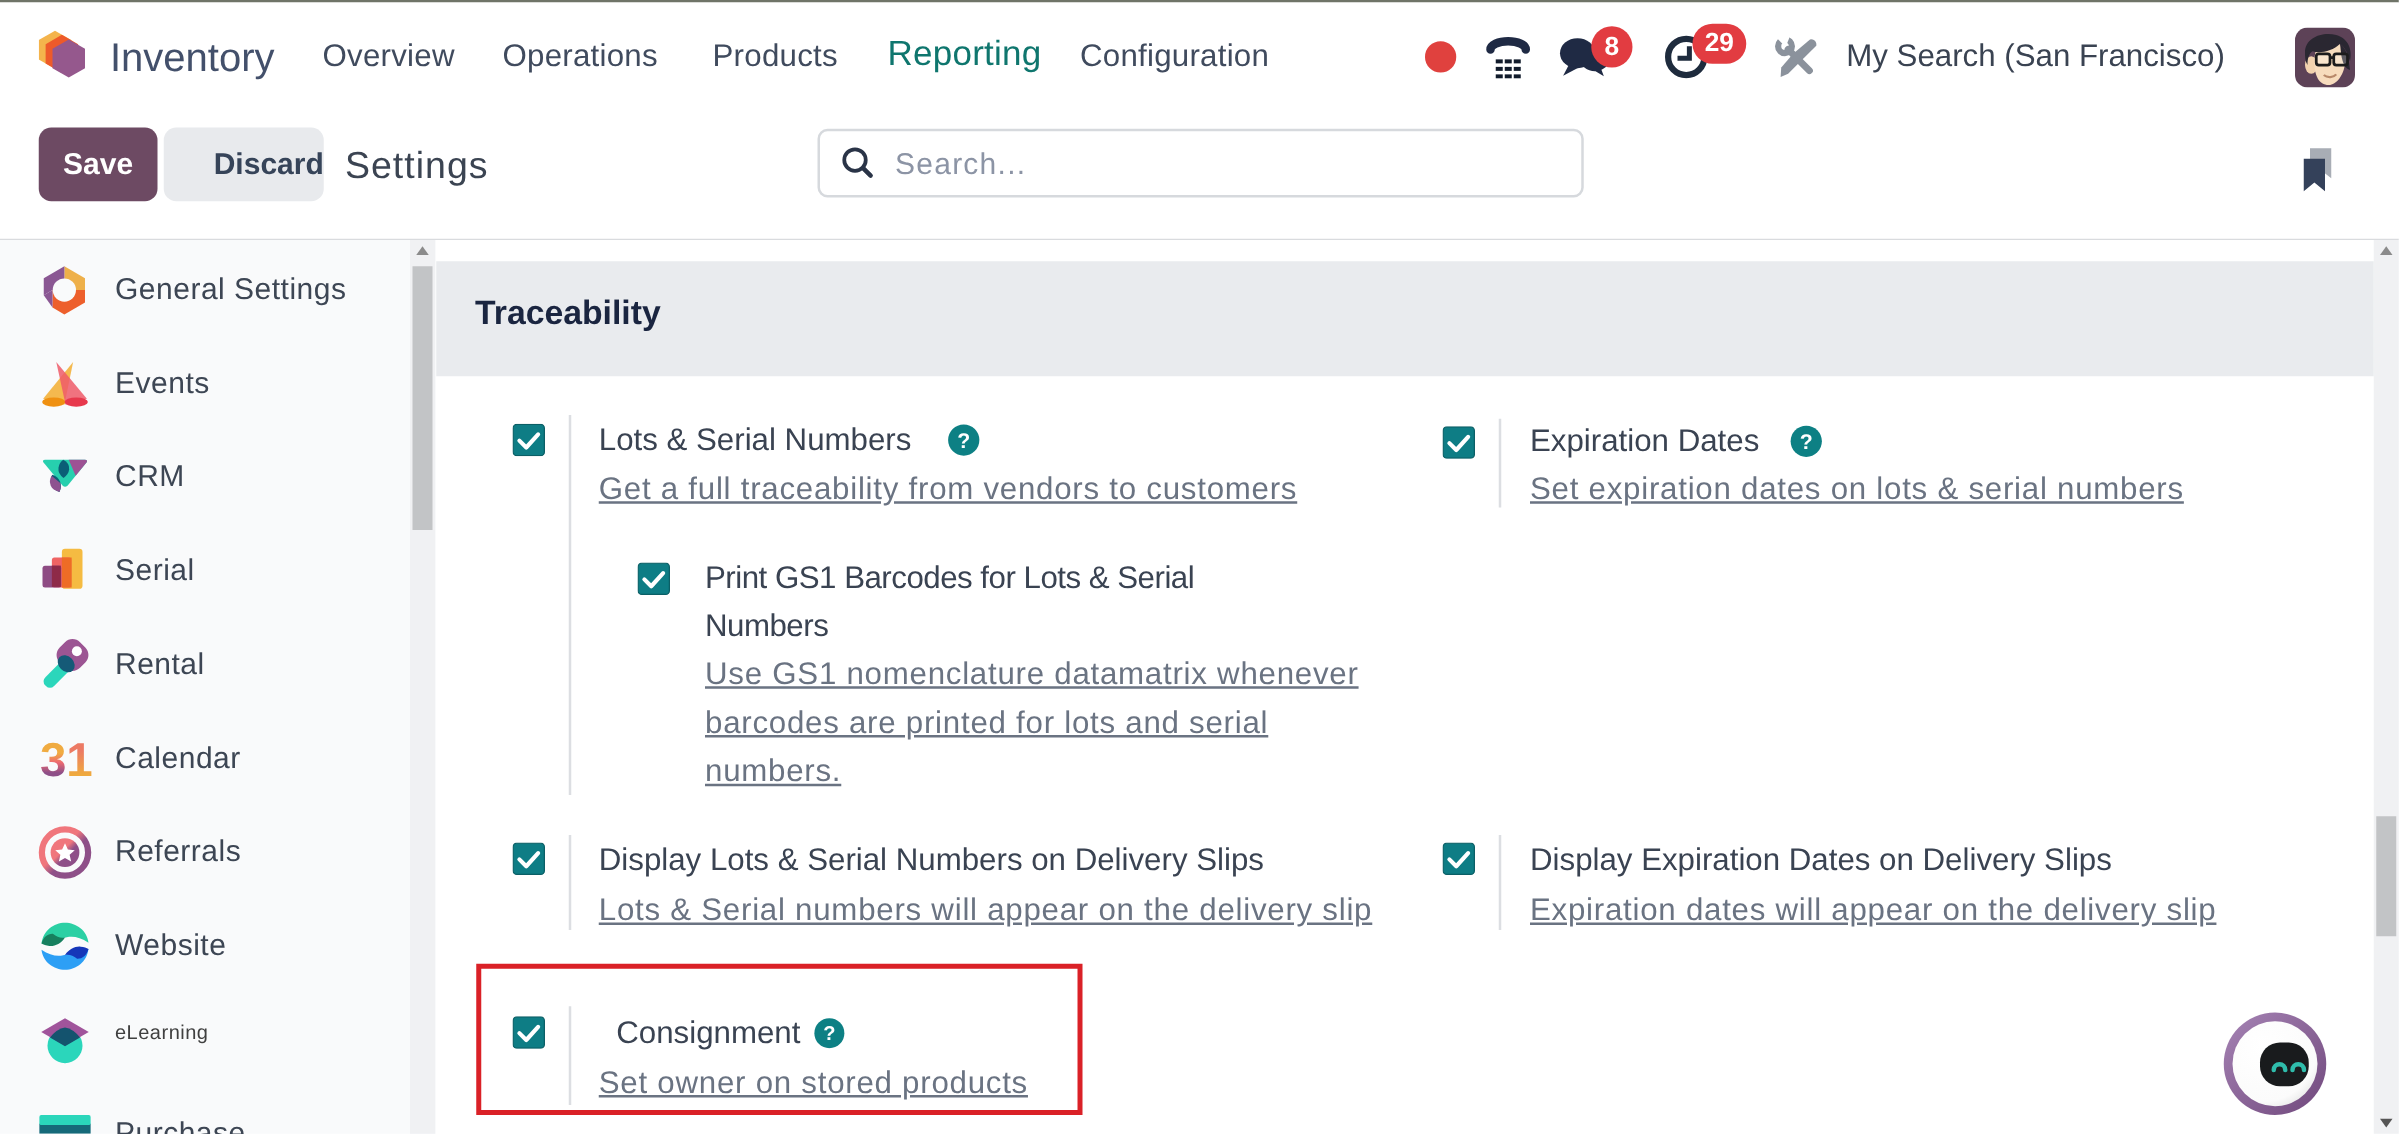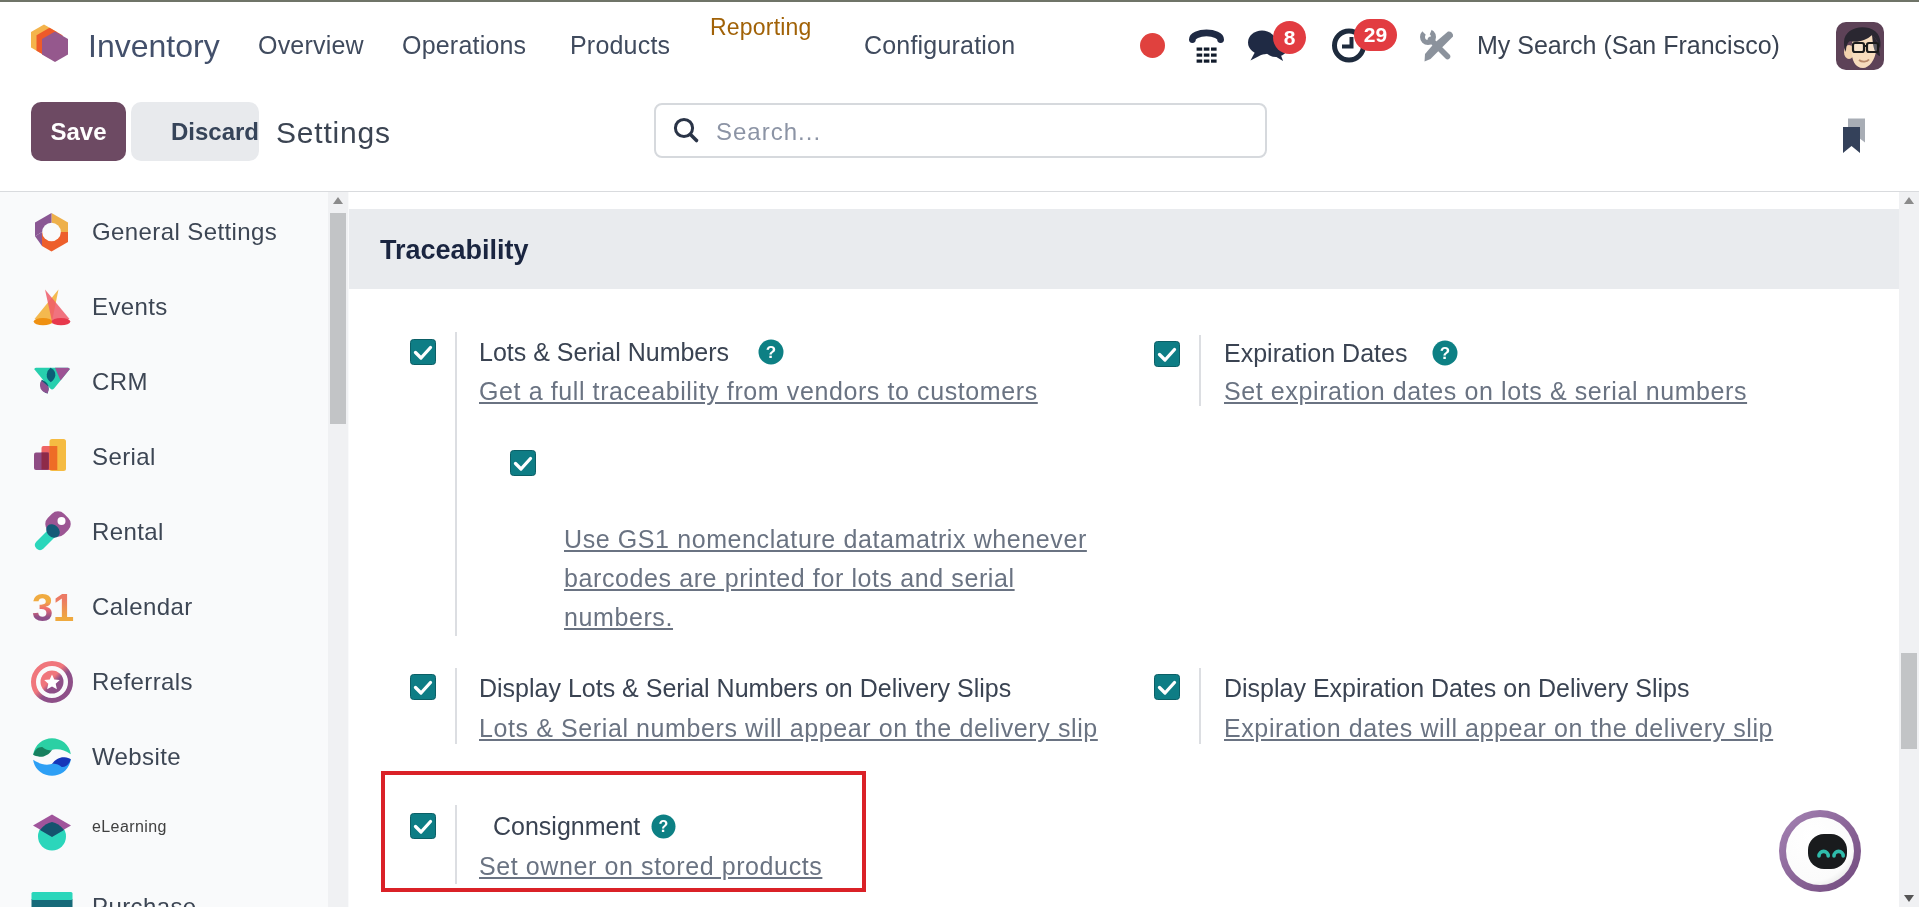--- a/index.html
+++ b/index.html
@@ -19,21 +19,21 @@
 
   <svg class="abs" style="left:31px;top:22px" width="37" height="44" viewBox="0 0 37 44">
     <path d="M13 0.5 L26 8 V23.5 L13 31 L0 23.5 V8 Z" fill="#f4b44c"></path>
     <path d="M18.5 3.8 L31.5 11.3 V26.8 L18.5 34.3 L5.5 26.8 V11.3 Z" fill="#ee5a2a"></path>
     <path d="M24 7.5 L37 15 V30.5 L24 38 L11 30.5 V15 Z" fill="#95588d"></path>
   </svg>
   <div class="abs" style="left:88px;top:26px;font-size:32px;color:#43506b">Inventory</div>
   <div class="abs" style="left:258px;top:29px;font-size:25px;letter-spacing:0.2px;color:#404b5e">Overview</div>
   <div class="abs" style="left:402px;top:29px;font-size:25px;letter-spacing:0.2px;color:#404b5e">Operations</div>
   <div class="abs" style="left:570px;top:29px;font-size:25px;letter-spacing:0.2px;color:#404b5e">Products</div>
-  <div class="abs" style="left:710px;top:12px;font-size:23px;letter-spacing:0.2px;color:#a16207">Reporting</div>
+  <div class="abs" style="left:710px;top:25px;font-size:28px;letter-spacing:0.2px;color:#0f766e">Reporting</div>
   <div class="abs" style="left:864px;top:29px;font-size:25px;letter-spacing:0.2px;color:#404b5e">Configuration</div>
 
   <div class="abs" style="left:1140px;top:31px;width:25px;height:25px;border-radius:50%;background:#e0413e"></div>
 
   <svg class="abs" style="left:1188px;top:24px" width="37" height="37" viewBox="0 0 37 37">
     <path d="M4.4 13.5 A 14.1 6.6 0 0 1 32.6 13.5" fill="none" stroke="#1f2a44" stroke-width="6.8" stroke-linecap="round"></path>
     <g fill="#111b2b">
       <rect x="8.6" y="21.5" width="5.6" height="3.2"></rect>
         <rect x="15.8" y="21.5" width="5.6" height="3.2"></rect>
         <rect x="23" y="21.5" width="5.6" height="3.2"></rect>
@@ -211,21 +211,21 @@
 </div>
 
 <div class="abs" style="left:328px;top:192px;width:20px;height:715px;background:#f0f1f3">
   <svg class="abs" style="left:4px;top:3px" width="12" height="12" viewBox="0 0 12 12">
       <path d="M6 2 L11 9 H1 Z" fill="#8b8b8b"></path>
     </svg>
   <div class="abs" style="left:2px;top:21px;width:16px;height:211px;background:#c2c4c6"></div>
 </div>
 
 <div class="abs" id="main" style="left:349px;top:192px;width:1550px;height:715px;background:#fff">
-  <div class="abs" style="left:0;top:17px;width:1550px;height:80px;background:#e9ebee">
+  <div class="abs" style="left:0;top:17px;width:1550px;height:92px;background:#e9ebee">
     <div class="abs" style="left:31px;top:26px;font-size:27px;font-weight:bold;color:#1a2540">Traceability</div>
   </div>
 
   <div class="abs" style="left:32px;top:579px;width:485px;height:121px;border:4px solid #da2127"></div>
 
   <svg class="abs" style="left:61px;top:147px" width="26" height="26" viewBox="0 0 26 26">
       <rect x="0.5" y="0.5" width="25" height="25" rx="3" fill="#0e7d85" stroke="#0b5f66"></rect>
       <path d="M5.5 13.5 L11 19 L20.5 8.5" fill="none" stroke="#fff" stroke-width="3.3" stroke-linecap="round" stroke-linejoin="round"></path>
     </svg>
   <div class="sep" style="left:106px;top:140px;height:304px"></div>
@@ -233,20 +233,21 @@
   <svg class="abs" style="left:409px;top:147px" width="26" height="26" viewBox="0 0 26 26">
       <circle cx="13" cy="13" r="12.5" fill="#0d8084"></circle>
       <text x="13" y="19" text-anchor="middle" font-size="17" font-weight="bold" fill="#fff">?</text>
     </svg>
   <div class="abs desc" style="left:130px;top:185px;line-height:28px">Get a full traceability from vendors to customers</div>
 
   <svg class="abs" style="left:161px;top:258px" width="26" height="26" viewBox="0 0 26 26">
       <rect x="0.5" y="0.5" width="25" height="25" rx="3" fill="#0e7d85" stroke="#0b5f66"></rect>
       <path d="M5.5 13.5 L11 19 L20.5 8.5" fill="none" stroke="#fff" stroke-width="3.3" stroke-linecap="round" stroke-linejoin="round"></path>
     </svg>
+  <div class="abs lbl" style="left:215px;top:251px;line-height:39px;letter-spacing:-0.4px">Print GS1 Barcodes for Lots &amp; Serial<br>Numbers</div>
   <div class="abs desc" style="left:215px;top:328px;line-height:39px">Use GS1 nomenclature datamatrix whenever<br>barcodes are printed for lots and serial<br>numbers.</div>
 
   <svg class="abs" style="left:805px;top:149px" width="26" height="26" viewBox="0 0 26 26">
       <rect x="0.5" y="0.5" width="25" height="25" rx="3" fill="#0e7d85" stroke="#0b5f66"></rect>
       <path d="M5.5 13.5 L11 19 L20.5 8.5" fill="none" stroke="#fff" stroke-width="3.3" stroke-linecap="round" stroke-linejoin="round"></path>
     </svg>
   <div class="sep" style="left:850px;top:143px;height:71px"></div>
   <div class="abs lbl" style="left:875px;top:147px;line-height:29px">Expiration Dates</div>
   <svg class="abs" style="left:1083px;top:148px" width="26" height="26" viewBox="0 0 26 26">
       <circle cx="13" cy="13" r="12.5" fill="#0d8084"></circle>

